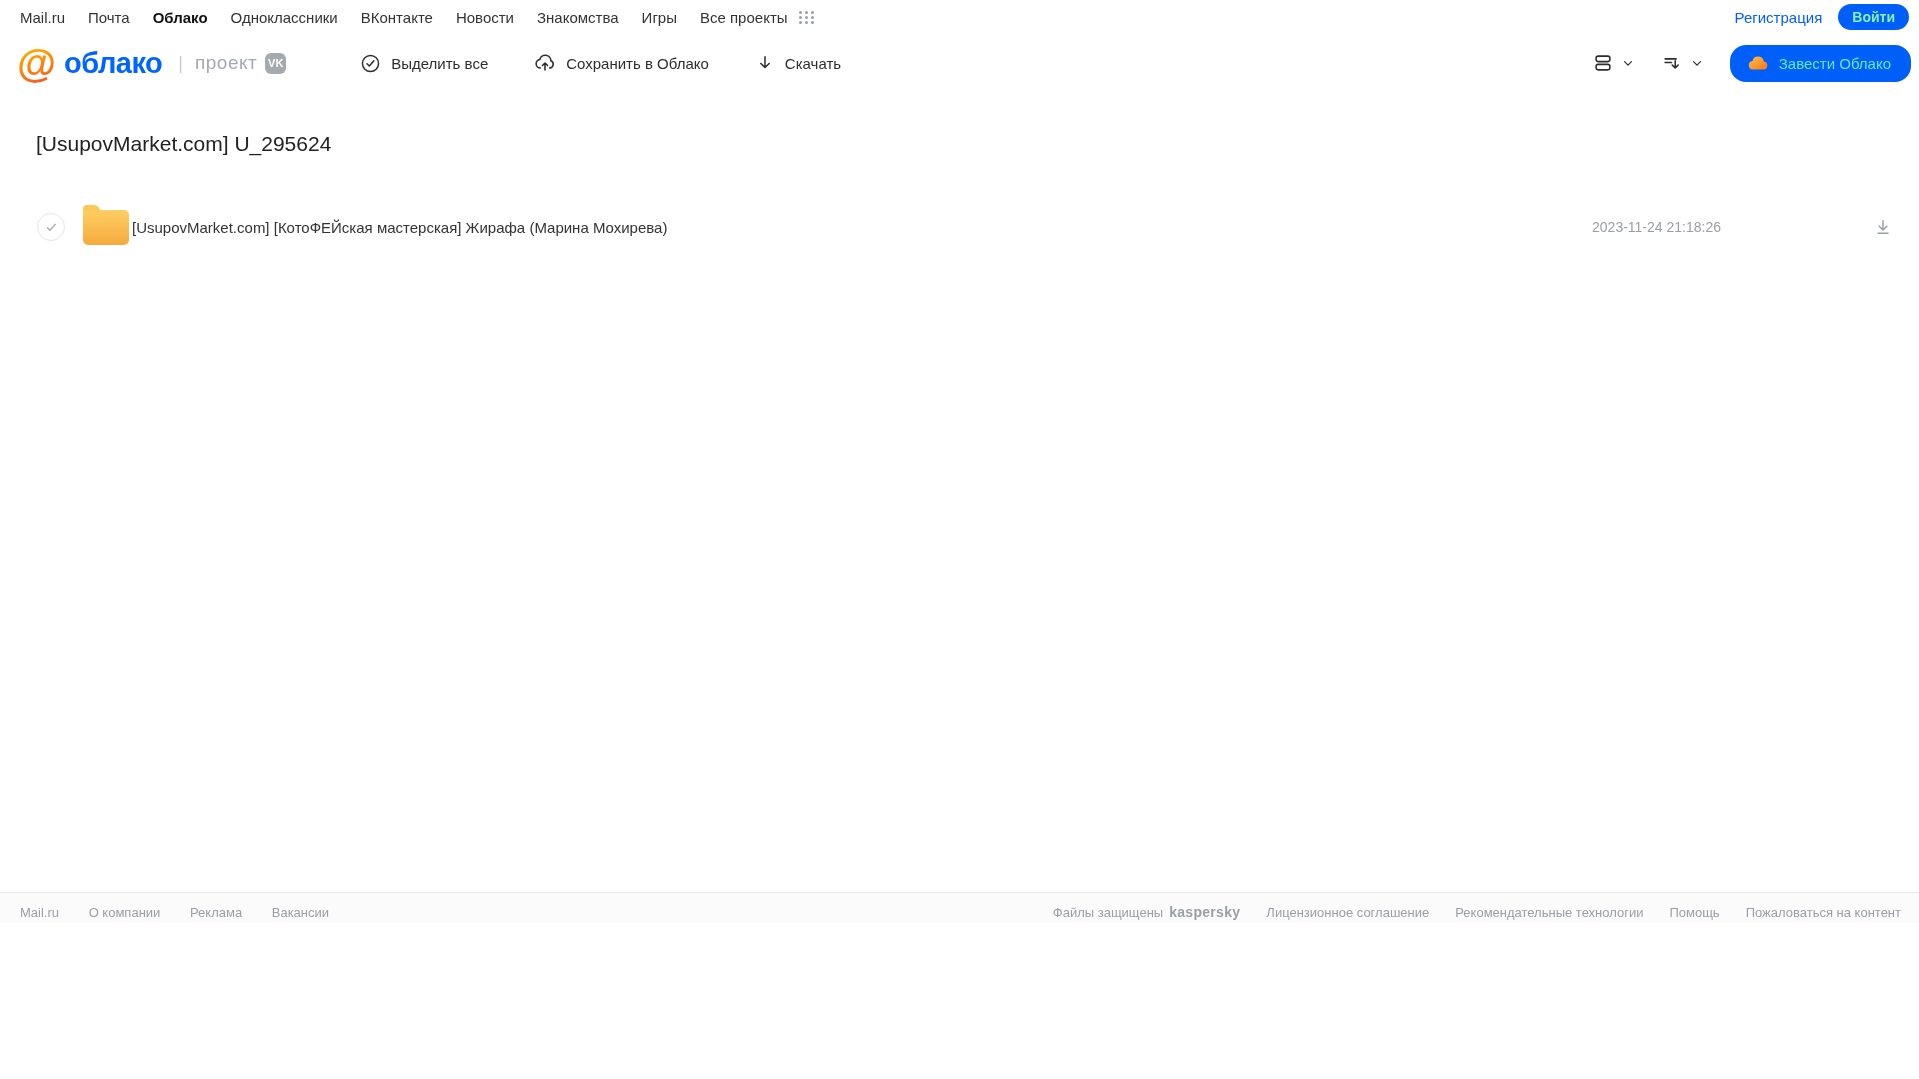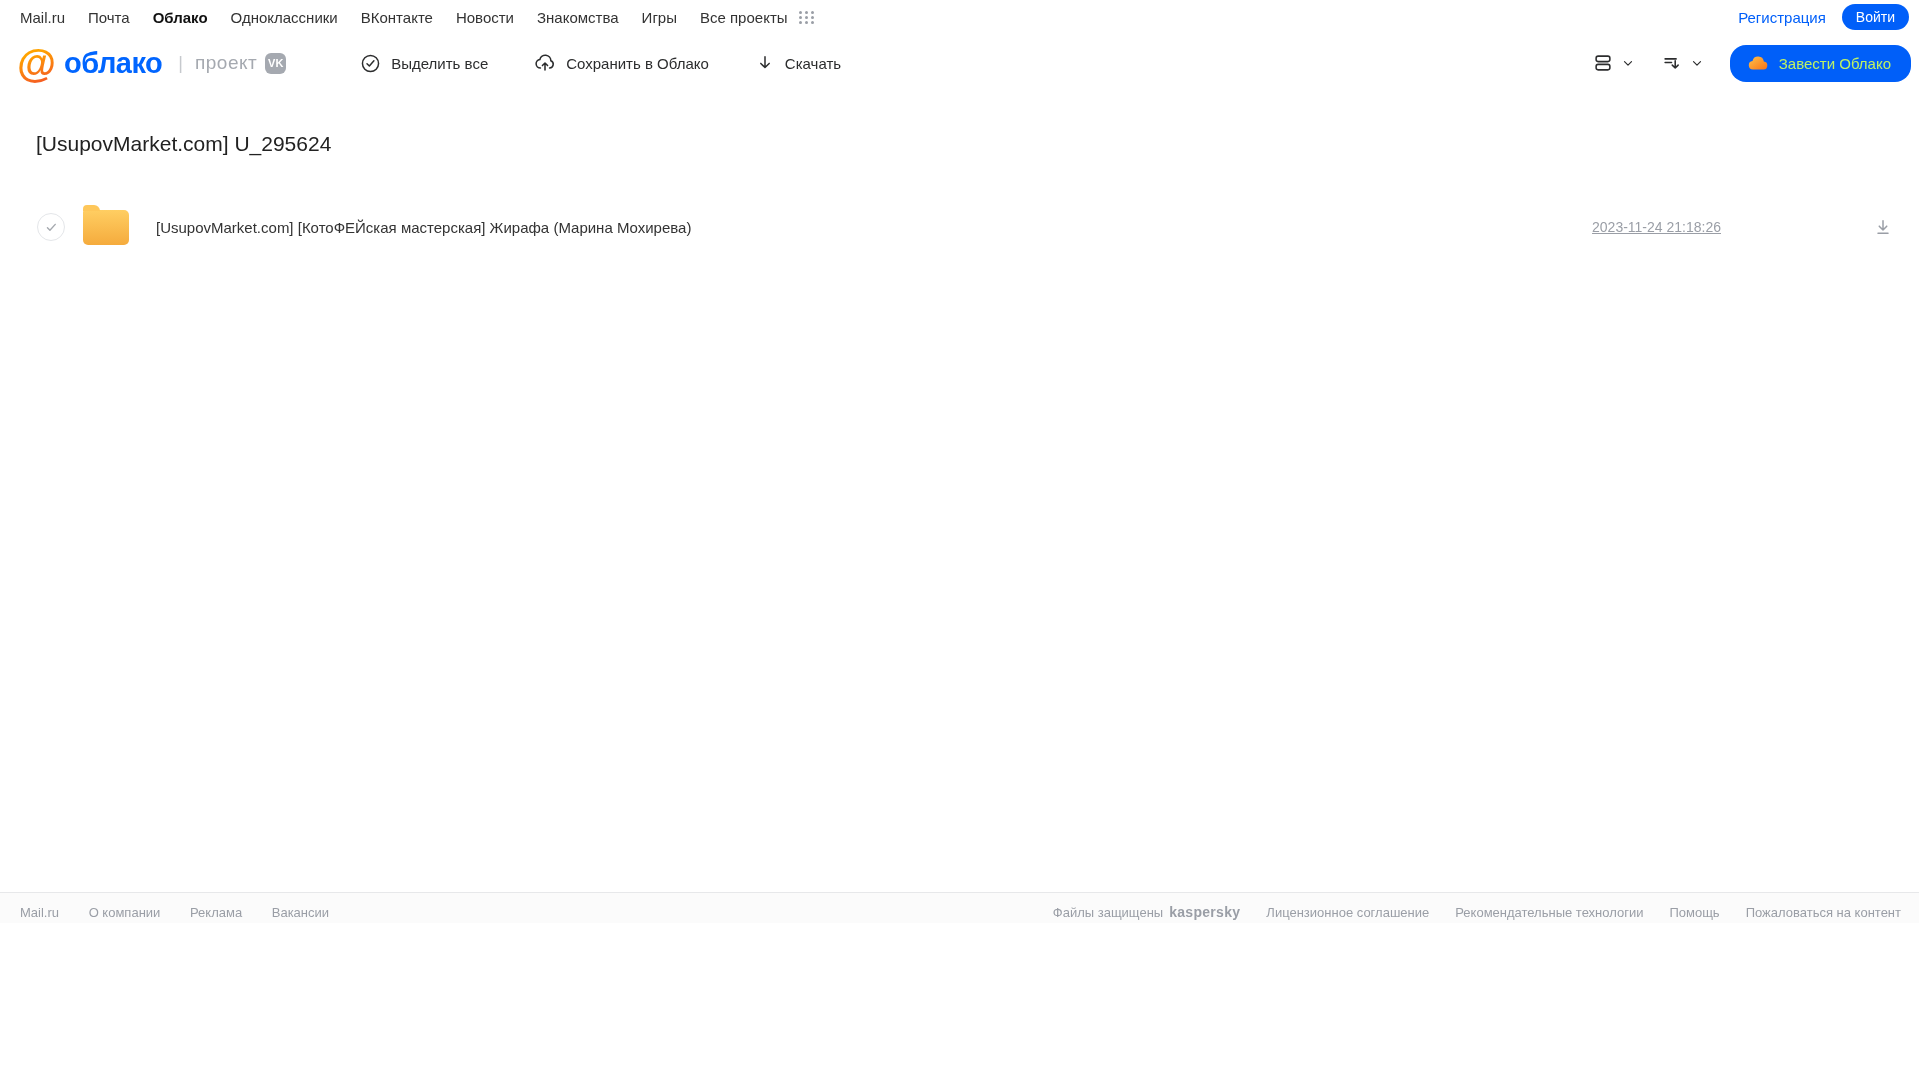--- a/index.html
+++ b/index.html
@@ -8,60 +8,60 @@
   .page { position:relative; width:1919px; height:923px; }
 
   
   .topnav { display:flex; align-items:center; height:34px; padding:0 10px 0 20px; font-size:15px; }
   .topnav-item { color:#333; text-decoration:none; margin-right:23px; cursor:pointer; white-space:nowrap; }
   .topnav-item.active { font-weight:bold; color:#111; }
   .grid-dots { display:inline-grid; grid-template-columns:repeat(3,4px); grid-gap:2px; margin-left:-12px; margin-right:10px; cursor:pointer; }
   .grid-dots i { width:3px; height:3px; border-radius:50%; background:#9a9ea6; }
   .topnav-spacer { flex:1; }
   .reg-link { color:#005ff9; text-decoration:none; font-size:15px; margin-right:16px; cursor:pointer; }
-  .login-btn { background:#005ff9; color:#ffffff; border:none; border-radius:14px; height:26px;
-    padding:0 14px; font-size:14px; font-family:inherit; cursor:pointer; }
+  .login-btn { background:#005ff9; color:#86efac; border:none; border-radius:14px; height:26px;
+    padding:0 14px; font-size:14px; font-family:inherit; cursor:pointer;font-weight:bold; }
 
   
   .toolbar { display:flex; align-items:center; height:58px; padding:0 8px 0 17px; }
   .logo { display:flex; align-items:center; cursor:pointer; }
   .logo-at { font-size:40px; font-weight:bold; color:#ff9500; line-height:1; margin-right:8px;
     background:linear-gradient(160deg,#ffa300 30%,#f55b23 90%); -webkit-background-clip:text; background-clip:text; -webkit-text-fill-color:transparent; }
   .logo-word { font-size:29px; font-weight:bold; color:#0065ff; letter-spacing:-0.5px; }
   .logo-divider { color:#c6c9cd; font-size:18px; margin:0 12px 0 16px; }
   .logo-project { color:#a5a9b0; font-size:19px; letter-spacing:0.5px; margin-right:8px; }
   .vk-badge { width:21px; height:21px; border-radius:6px; background:#a5a9b0; color:#fff;
     font-size:11px; font-weight:bold; display:flex; align-items:center; justify-content:center; text-transform:uppercase; }
 
   .toolbar-actions { display:flex; align-items:center; margin-left:74px; }
   .tb-btn { display:flex; align-items:center; background:none; border:none; font-family:Liberation Sans, sans-serif;
     font-size:15px; color:#2c2d2e; cursor:pointer; margin-right:46px; }
   .tb-btn svg { margin-right:10px; }
   .toolbar-spacer { flex:1; }
   .icon-btn { display:flex; align-items:center; background:none; border:none; cursor:pointer; margin-right:26px; }
   .icon-btn svg.chev { margin-left:7px; }
-  .get-cloud-btn { display:flex; align-items:center; background:#005ff9; color:#bef264; border:none;
+  .get-cloud-btn { display:flex; align-items:center; background:#005ff9; color:#5eead4; border:none;
     border-radius:16px; height:37px; padding:0 20px 0 16px; font-size:15px; font-family:inherit; cursor:pointer; }
   .get-cloud-btn svg { margin-right:10px; }
 
   
   .main { padding:40px 0 0 0; }
   .page-title { font-size:21px; color:#222; font-weight:normal; padding-left:36px; }
 
   .file-list { margin-top:47px; }
   .file-row { display:flex; align-items:center; height:48px; padding:0 26px 0 37px; cursor:pointer; }
   .row-check { width:28px; height:28px; border:1px solid #e4e6e9; border-radius:50%;
     display:flex; align-items:center; justify-content:center; flex:none; cursor:pointer; background:#fff; }
   .folder-ico { position:relative; width:46px; height:35px; margin-left:18px; flex:none;
     background:linear-gradient(180deg,#ffce62,#f5ab3d); border-radius:2px 5px 5px 5px; }
   .folder-ico::before { content:""; position:absolute; top:-5px; left:0; width:17px; height:6px;
     background:#fec75a; border-radius:4px 6px 0 0; }
-  .file-name { margin-left:27px; font-size:15px; color:#333; text-decoration:none; flex:1;
+  .file-name { margin-left:3px; font-size:15px; color:#333; text-decoration:none; flex:1;
     white-space:nowrap; overflow:hidden; text-overflow:ellipsis; }
-  .file-date { font-size:14px; color:#9a9ea6; margin-right:152px; white-space:nowrap;text-decoration:underline; }
+  .file-date { font-size:14px; color:#9a9ea6; margin-right:152px; white-space:nowrap; }
   .file-download { background:none; border:none; cursor:pointer; display:flex; align-items:center; }
 
   
   .footer { position:absolute; left:0; right:0; bottom:0; height:31px; background:#fbfbfb;
     border-top:1px solid #e7e8ea; display:flex; align-items:center; padding:8px 18px 0 20px; font-size:13px; color:#9a9ea6; }
   .footer a { color:#9a9ea6; text-decoration:none; cursor:pointer; white-space:nowrap; }
   .f-left a { margin-right:26px; }
   .f-spacer { flex:1; }
   .f-right { display:flex; align-items:center; gap:26px; }
   .kasp-wrap { display:flex; align-items:center; gap:6px; }

